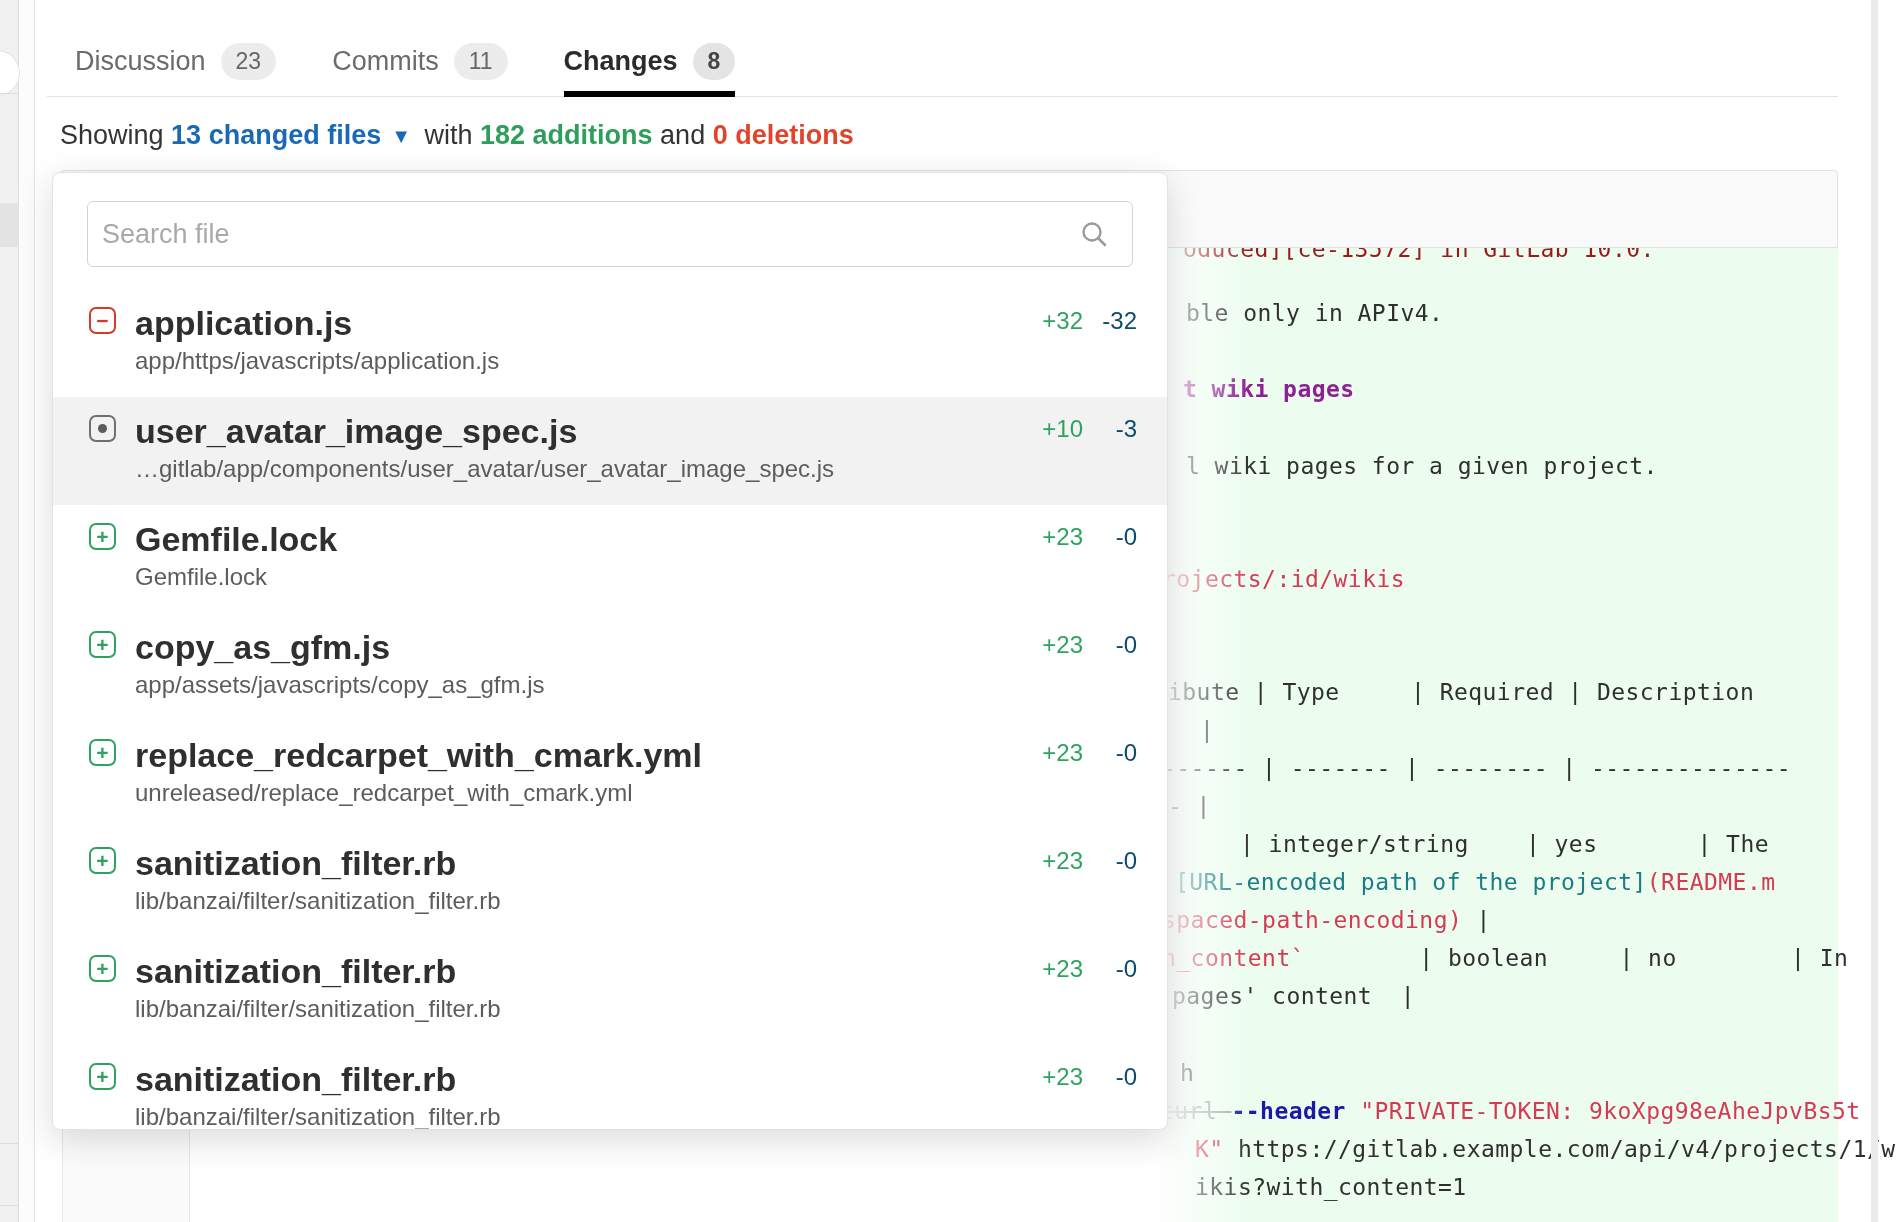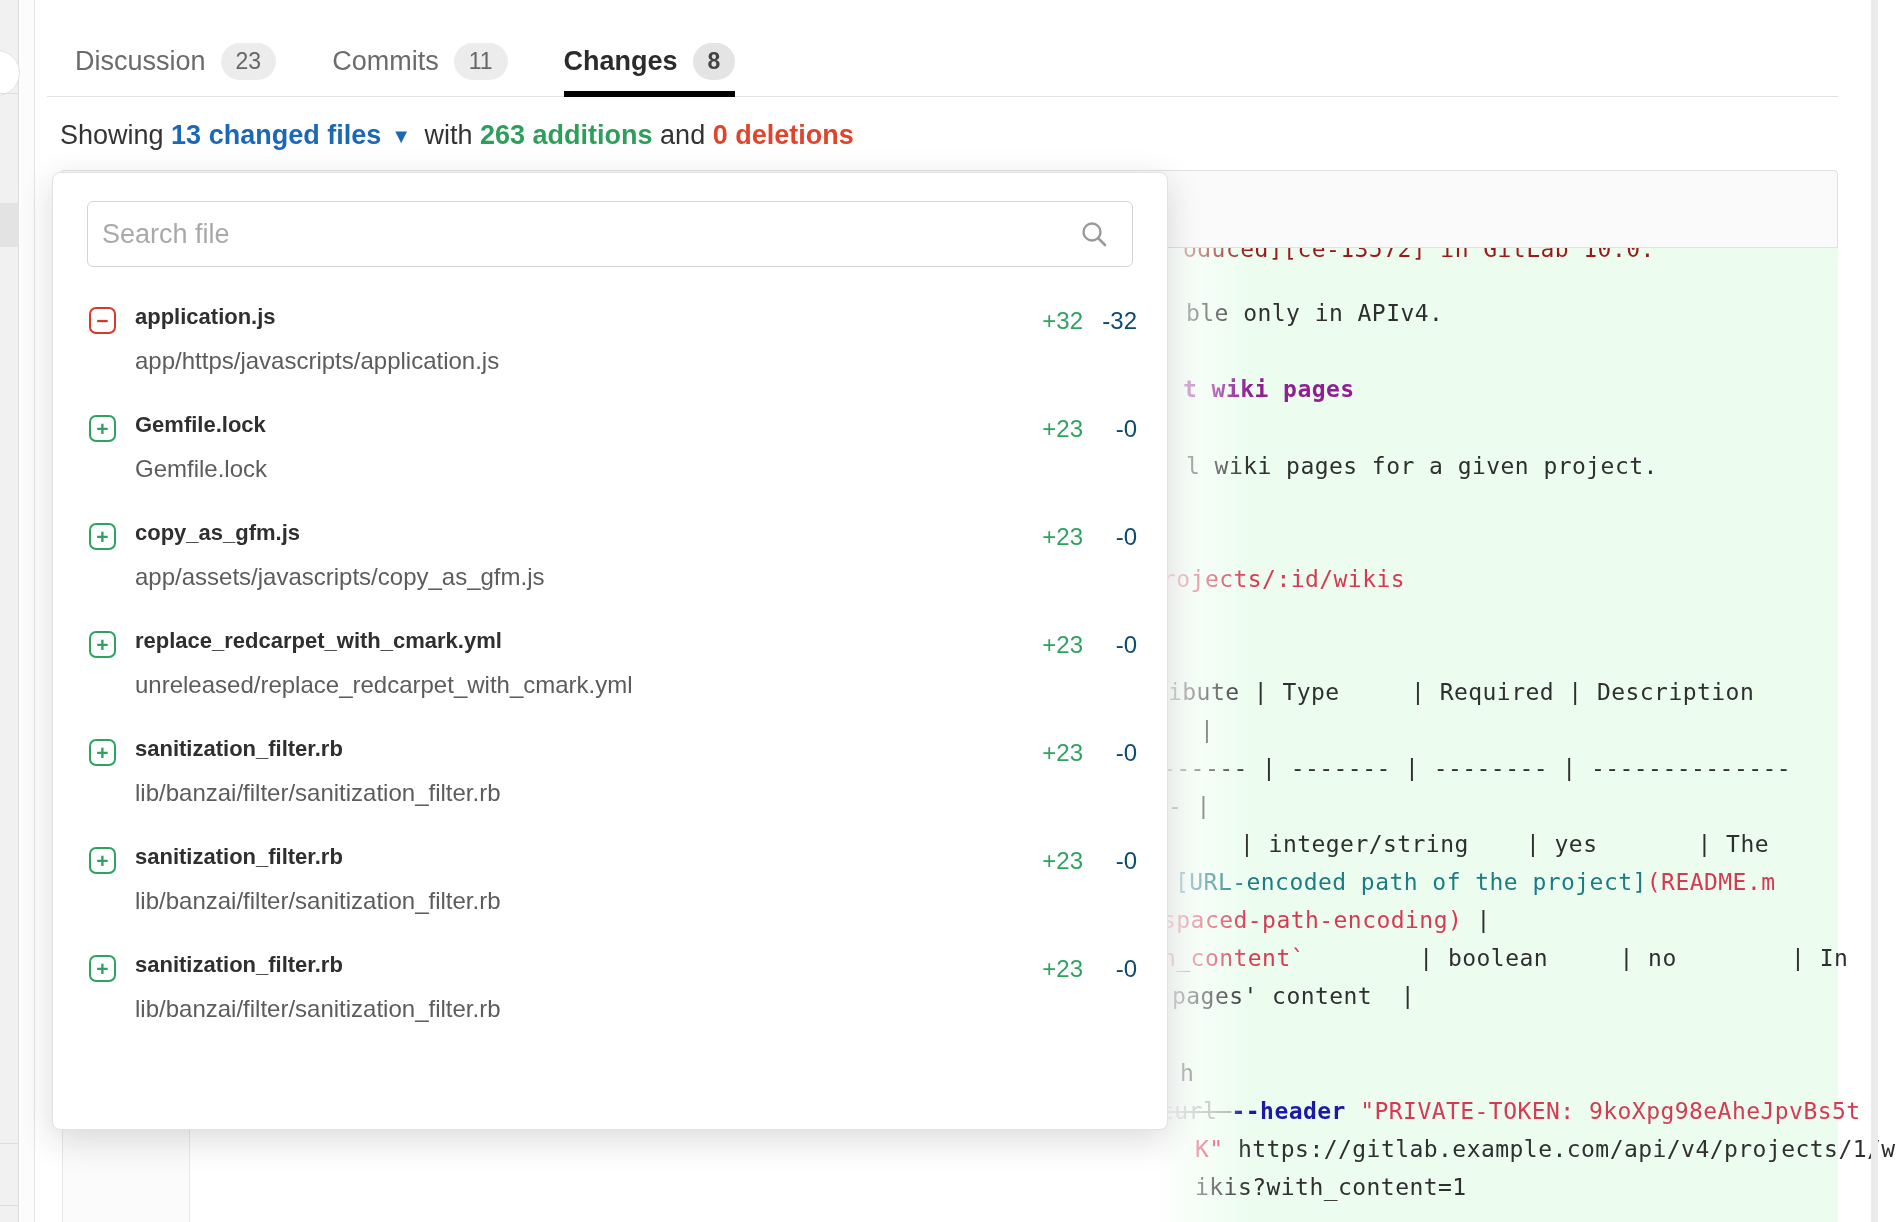--- a/index.html
+++ b/index.html
@@ -65,21 +65,21 @@
   .searchwrap .mag { position:absolute; right:24px; top:18px; }
 
   .filelist { margin-top:22px; }
   .filerow { position:relative; height:108px; cursor:pointer; }
   .filerow.active { background:#f2f2f2; }
   .fic { position:absolute; left:36px; top:18px; width:27px; height:27px; border-radius:7px; border:2px solid; display:flex; align-items:center; justify-content:center; font-weight:bold; font-size:21px; line-height:1; }
   .fic.minus { border-color:#d53a28; color:#d53a28; }
   .fic.plus  { border-color:#2ea360; color:#2ea360; }
   .fic.dot   { border-color:#706f75; color:#706f75; }
   .fic.dot i { width:9px; height:9px; border-radius:50%; background:#5c5b60; display:block; }
-  .fname { position:absolute; left:82px; top:15px; font-size:22px; font-weight:bold; color:#2f2f2f; white-space:nowrap; }
+  .fname { position:absolute; left:82px; top:15px; font-size:34px; font-weight:bold; color:#2f2f2f; white-space:nowrap; }
   .fpath { position:absolute; left:82px; top:58px; font-size:24px; color:#5c5c5c; white-space:nowrap; }
   .fadd { position:absolute; right:84px; top:18px; font-size:24px; color:#2ea360; font-family:"Liberation Sans",sans-serif; }
   .fdel { position:absolute; right:30px; top:18px; font-size:24px; color:#0c4a6e; }
 </style>
 </head>
 <body>
 
 <div id="stage">
 
   <div class="diff-green"></div>
@@ -151,21 +151,21 @@
             <path d="M14 16 h14 M24 12.5 L29.5 16 L24 19.5" fill="none" stroke="#bcbcbc" stroke-width="2.2" stroke-linecap="round" stroke-linejoin="round"></path>
           </svg>
       </span>
     </div>
   </div>
 
   <div class="showing">
     <span>Showing</span>
     <span class="blue">13 changed files</span><span class="caret">▼</span>
     <span>with</span>
-    <span class="green">263 additions</span>
+    <span class="green">182 additions</span>
     <span>and</span>
     <span class="red">0 deletions</span>
   </div>
 
   <div class="dropdown">
     <div class="searchwrap">
       <input type="text" placeholder="Search file" style="">
       <span class="mag">
         <svg width="30" height="30" viewBox="0 0 30 30">
             <circle cx="13" cy="13" r="8.5" fill="none" stroke="#9a9a9a" stroke-width="2.4"></circle>
@@ -174,20 +174,29 @@
       </span>
     </div>
     <div class="filelist" id="filelist">
         <div class="filerow">
           <div class="fic minus">−</div>
           <div class="fname">application.js</div>
           <div class="fpath">app/https/javascripts/application.js</div>
           <div class="fadd">+32</div>
           <div class="fdel">-32</div>
         </div>
+        <div class="filerow active">
+          <div class="fic dot">
+            <i></i>
+          </div>
+          <div class="fname">user_avatar_image_spec.js</div>
+          <div class="fpath">…gitlab/app/components/user_avatar/user_avatar_image_spec.js</div>
+          <div class="fadd">+10</div>
+          <div class="fdel">-3</div>
+        </div>
         <div class="filerow">
           <div class="fic plus">+</div>
           <div class="fname">Gemfile.lock</div>
           <div class="fpath">Gemfile.lock</div>
           <div class="fadd">+23</div>
           <div class="fdel">-0</div>
         </div>
         <div class="filerow">
           <div class="fic plus">+</div>
           <div class="fname">copy_as_gfm.js</div>

